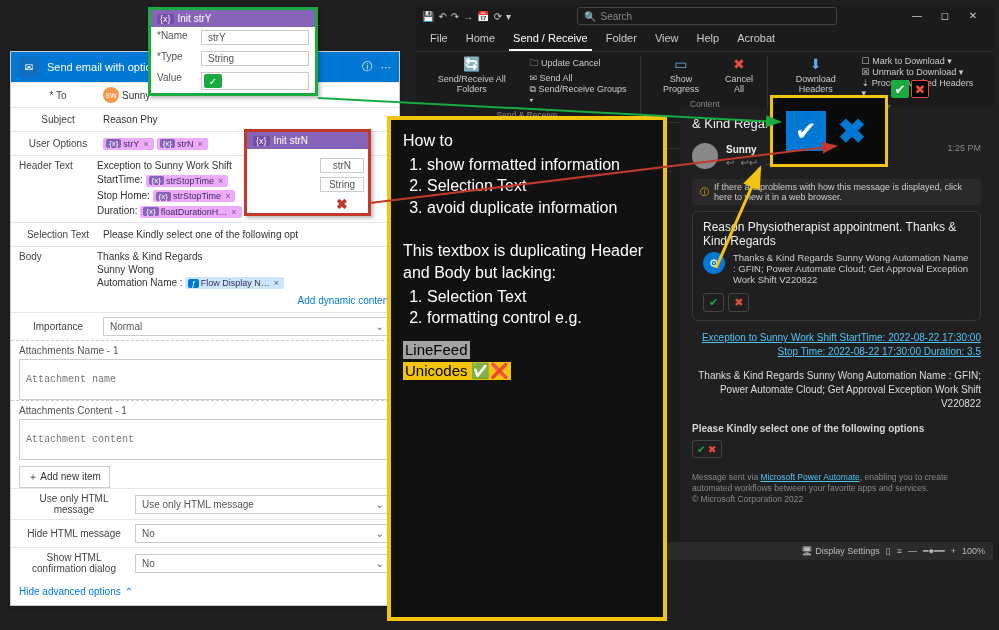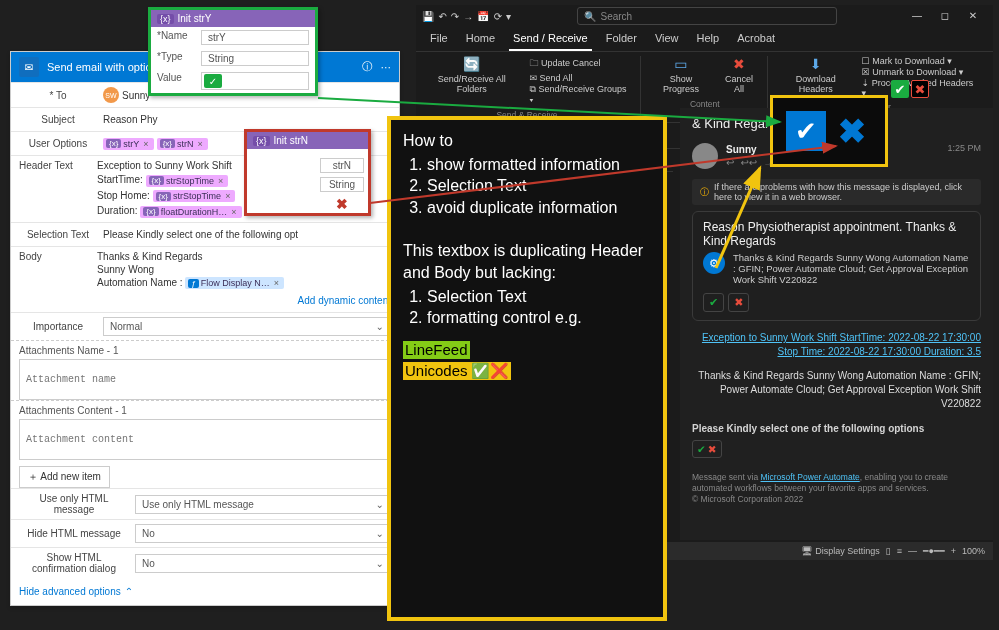--- a/index.html
+++ b/index.html
@@ -38,21 +38,21 @@
   .init-row .il { width:44px; color:#555; }
   .init-row .iv { border:1px solid #ccc; padding:1px 6px; flex:1; font-size:10px; color:#555; background:#fff; }
   .yesmark { background:#1aab40; color:#fff; width:18px; height:14px; display:inline-flex; align-items:center; justify-content:center; font-size:10px; border-radius:2px; }
   .init-n .side { position:absolute; right:4px; top:26px; display:flex; flex-direction:column; gap:4px; }
   .init-n .sidebox { border:1px solid #ccc; padding:1px 8px; font-size:10px; color:#555; text-align:center; background:#fff; }
   .init-n .redx { color:#c0392b; font-size:14px; font-weight:bold; text-align:center; }
 
   
   .ann { position:absolute; left:387px; top:116px; width:280px; height:505px; background:#111; border:4px solid #f1c40f; color:#fff; padding:10px 12px; font-size:16px; line-height:1.35; }
   .ann ol { padding-left:24px; margin:2px 0 10px; }
-  .ann .hilite { background:#84cc16; color:#000; padding:0 2px; line-height:1.2; display:inline-block; font-size:15px; }
+  .ann .hilite { background:#a3a3a3; color:#000; padding:0 2px; line-height:1.2; display:inline-block; font-size:15px; }
   .ann .hilite2 { background:#f1c40f; color:#000; padding:0 2px; line-height:1.2; display:inline-block; font-size:15px; }
 
   
   .ol { position:absolute; left:416px; top:5px; right:6px; height:555px; background:#1b1b1b; color:#d0d0d0; font-size:10px; }
   .ol-titlebar { height:22px; display:flex; align-items:center; padding:0 6px; gap:6px; background:#1b1b1b; }
   .ol-qat { display:flex; gap:4px; align-items:center; }
   .ol-qat span { font-size:10px; color:#ccc; cursor:pointer; }
   .ol-search { margin-left:auto; margin-right:auto; width:260px; border:1px solid #444; border-radius:3px; height:18px; display:flex; align-items:center; padding:0 6px; color:#888; gap:4px; }
   .ol-winctl { display:flex; gap:0; }
   .ol-winctl span { width:28px; height:20px; text-align:center; line-height:20px; color:#ccc; cursor:pointer; }

